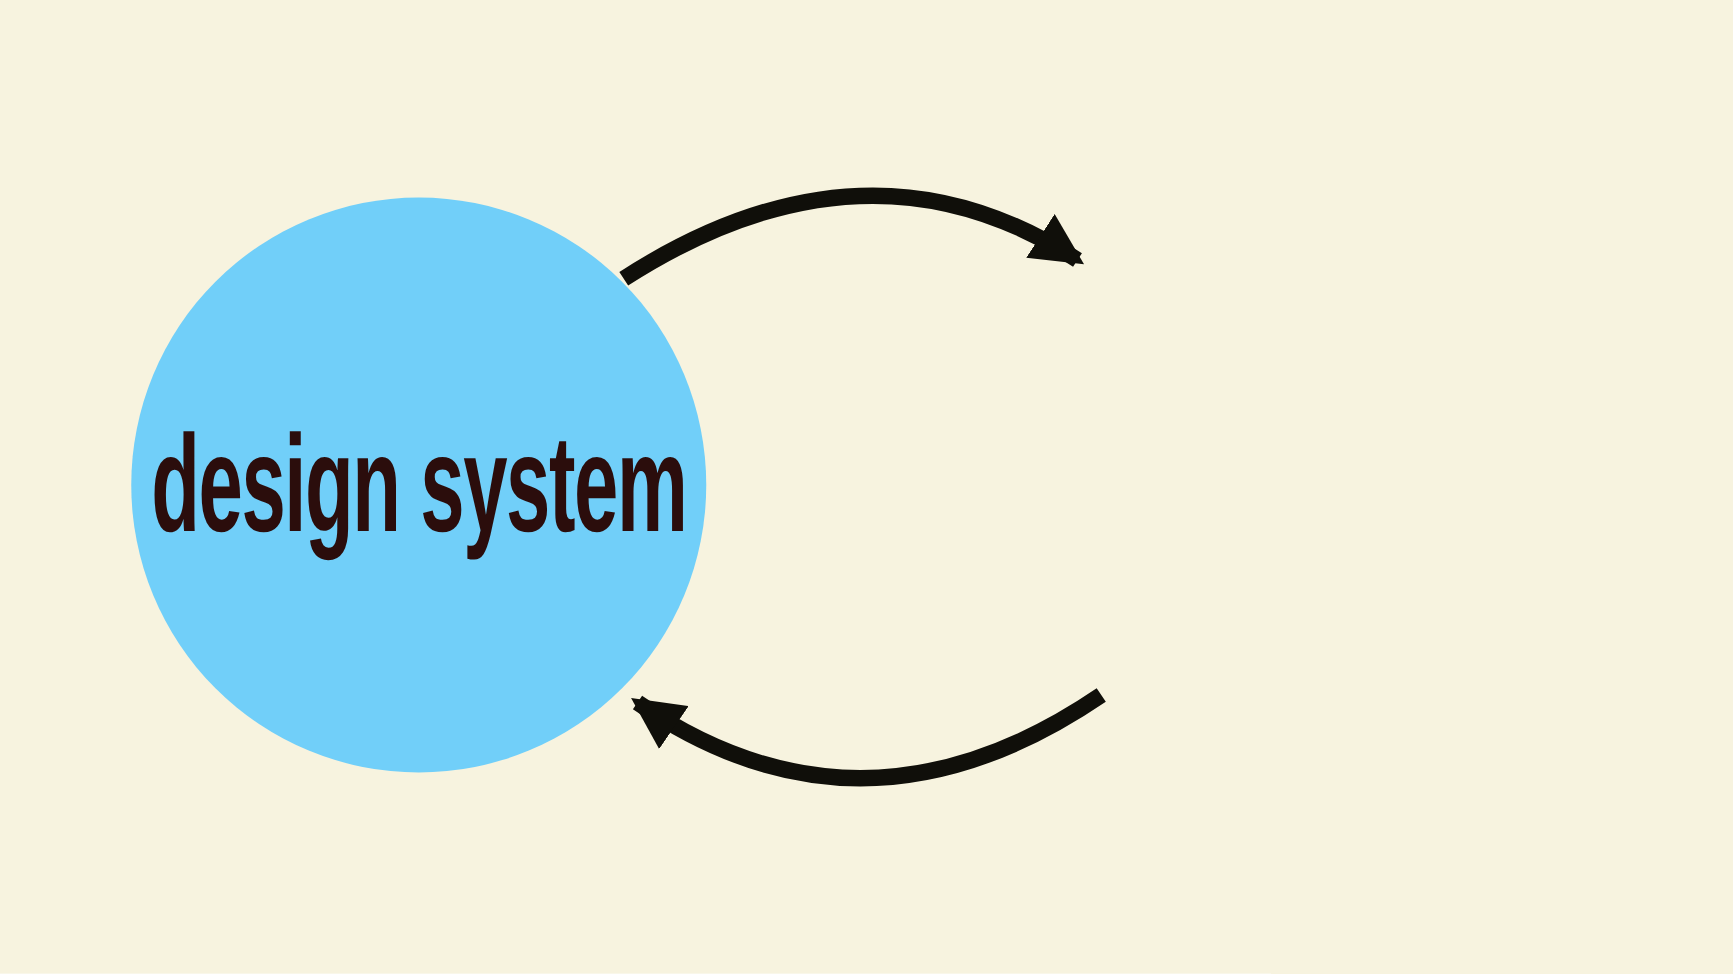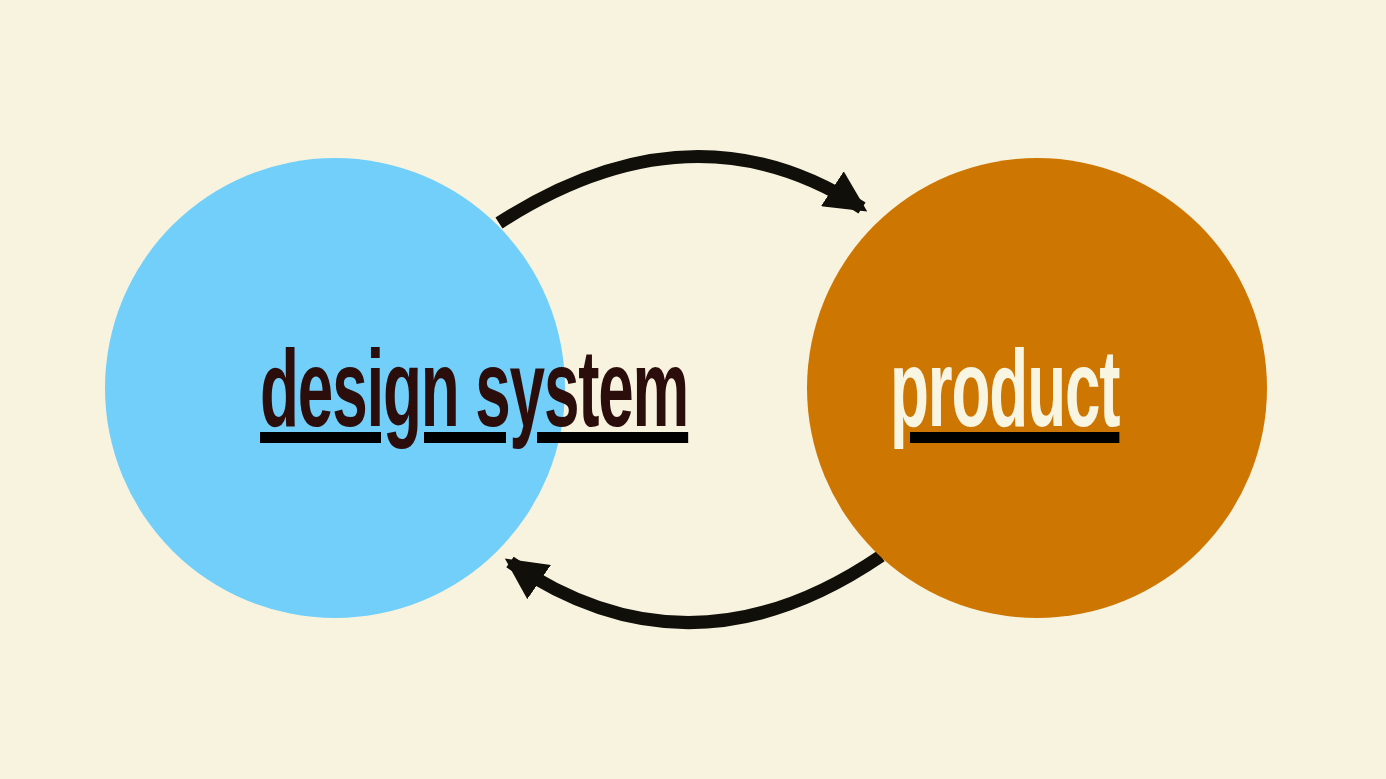--- a/index.html
+++ b/index.html
@@ -24,22 +24,21 @@
     height: 779px;
     pointer-events: none;
   }
   .circle {
     position: absolute;
     width: 460px;
     height: 460px;
     border-radius: 50%;
     display: flex;
     align-items: center;
-    justify-content: flex-start;
-    text-decoration: underline;
+    justify-content: center;
   }
   .circle.blue {
     left: 105px;
     top: 158px;
     background: #71CFF9;
   }
   .circle.orange {
     left: 807px;
     top: 158px;
     background: #CE7602;
@@ -68,17 +67,14 @@
       </marker>
     </defs>
     <path d="M 499 223 Q 693 98 862 208" fill="none" stroke-width="13" marker-end="url(#head)" stroke="#100F0A"></path>
     <path d="M 881 556 Q 690 686 510 562" fill="none" stroke-width="13" marker-end="url(#head)" stroke="#100F0A"></path>
   </svg>
 
   <div class="circle blue">
     <span class="node-label dark">design system</span>
   </div>
 
-  <div class="circle orange">
-    <span class="node-label light">product</span>
-  </div>
 
 </div>
 
 </body></html>

